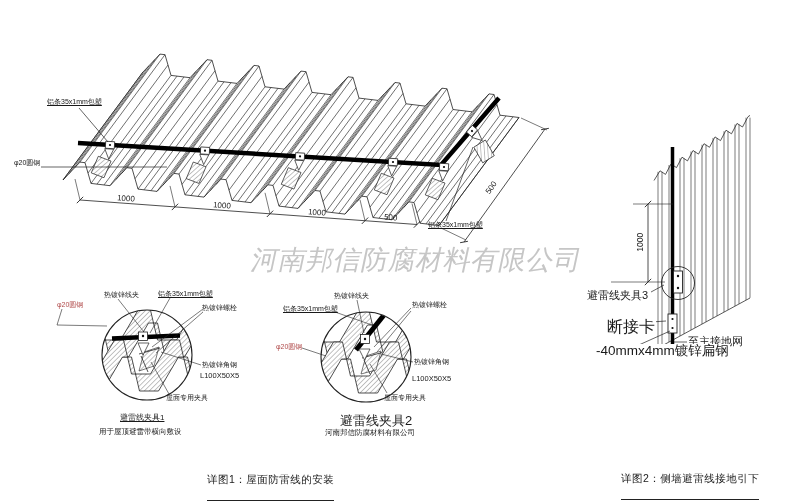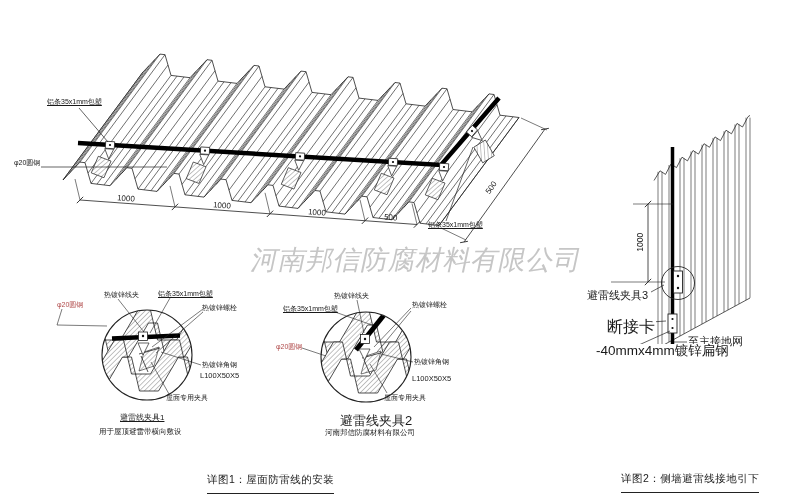--- a/index.html
+++ b/index.html
@@ -5,21 +5,21 @@
   html,body{margin:0;padding:0;background:#fff;}
   #canvas{position:relative;width:800px;height:502px;background:#fff;overflow:hidden;
           font-family:"Liberation Sans",sans-serif;color:#1a1a1a;}
   #art{position:absolute;left:0;top:0;}
   .lbl{position:absolute;white-space:nowrap;line-height:1;color:#1a1a1a;}
   .u{text-decoration:underline;}
   .red{color:#b04a4a;}
   .wl{background:#fff;padding:0 1px;}
   #watermark{position:absolute;left:252px;top:242px;font-size:27px;letter-spacing:0.5px;
              color:#c6c6c6;font-family:"Liberation Serif",serif;transform:skewX(-12deg);}
-  .cap{position:absolute;border-bottom:1.2px solid #222;padding-bottom:6px;font-size:10.5px;letter-spacing:0.5px;}
+  .cap{position:absolute;border-bottom:1.2px solid #222;padding-bottom:13px;font-size:10.5px;letter-spacing:0.5px;}
 </style>
 </head>
 <body>
 
 <div id="canvas">
   <div id="watermark">河南邦信防腐材料有限公司</div>
   <svg id="art" width="800" height="502" viewBox="0 0 800 502">
     <defs>
       <pattern id="h4" width="3.5" height="3.5" patternUnits="userSpaceOnUse" patternTransform="rotate(45)">
         <rect width="3.5" height="3.5" fill="#fff"></rect>

